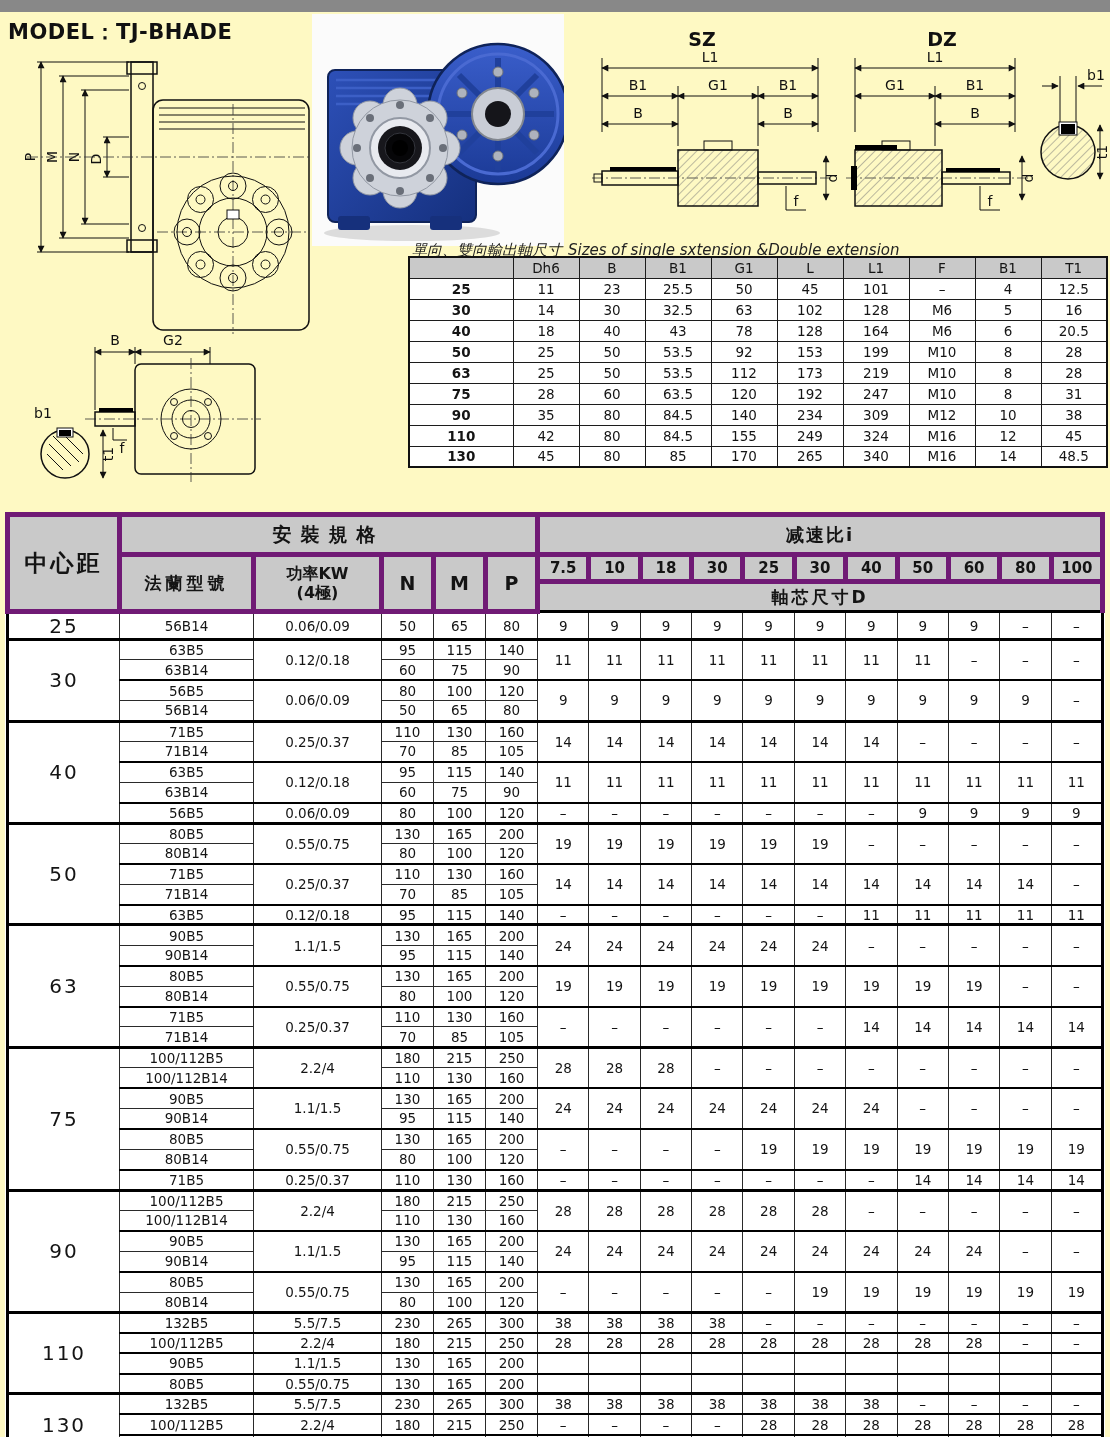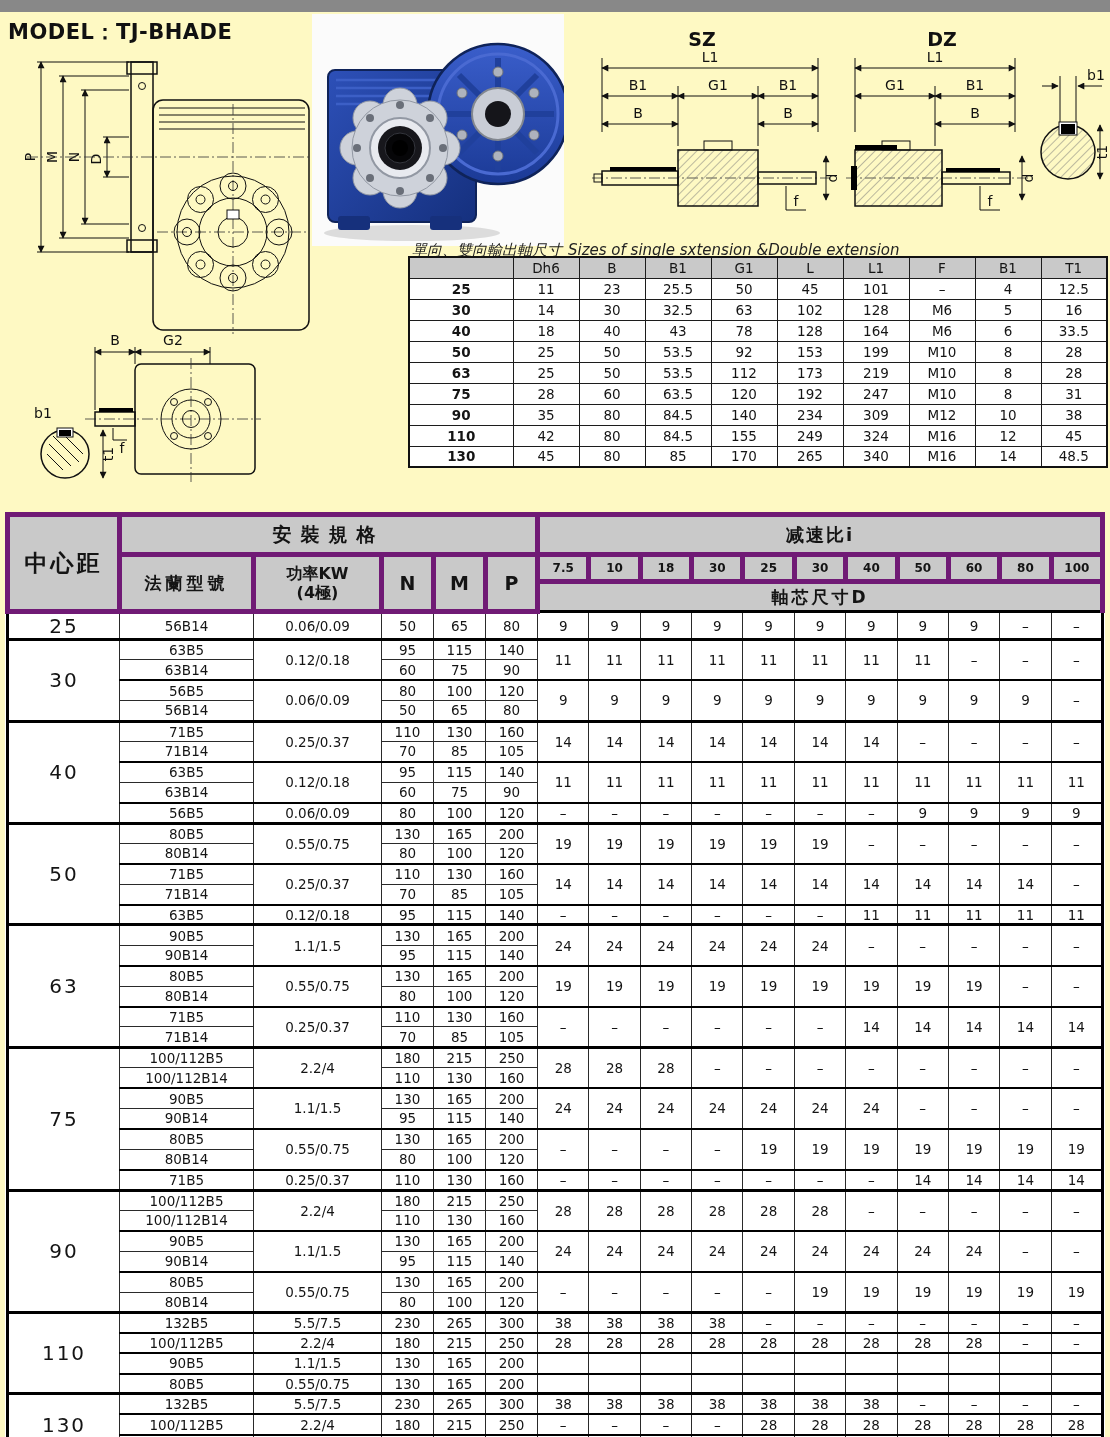--- a/index.html
+++ b/index.html
@@ -27,21 +27,21 @@
   .mount-table thead tr:nth-child(1) th{height:40px}
   .mount-table thead tr:nth-child(2) th{height:27px}
   .mount-table thead tr:nth-child(3) th{height:30px}
   .mount-table thead tr:last-child th{border-bottom:2px solid #000}
   .h-corner{font-size:23px;letter-spacing:3px}
   .h-install{font-size:19px;letter-spacing:9px}
   .h-ratio{font-size:18px;letter-spacing:2px}
   .h-flange{font-size:17px;letter-spacing:4px}
   .h-power{font-size:16px;line-height:1.2}
   .h-nmp{font-size:19px}
-  .rth{font-size:12px}
+  .rth{font-size:15px}
   .h-axis{font-size:17px;letter-spacing:3px}
   .mount-table td.ccol{font-size:20px;letter-spacing:2px}
   .mount-table tr.sec-start>td{border-top:3px solid #000}
   .mount-table tr.grp-start>td{border-top:2px solid #000}
 
   
   .ldraw{position:absolute;left:25px;top:30px}
   .photo{position:absolute;left:312px;top:2px}
   .szdz{position:absolute;left:590px;top:16px}
   svg text{font-family:"DejaVu Sans","Liberation Sans",sans-serif;fill:#111;font-size:14px}
@@ -336,21 +336,21 @@
         <tr>
           <td class="rowhead">40</td>
           <td>18</td>
           <td>40</td>
           <td>43</td>
           <td>78</td>
           <td>128</td>
           <td>164</td>
           <td>M6</td>
           <td>6</td>
-          <td>33.5</td>
+          <td>20.5</td>
         </tr>
         <tr>
           <td class="rowhead">50</td>
           <td>25</td>
           <td>50</td>
           <td>53.5</td>
           <td>92</td>
           <td>153</td>
           <td>199</td>
           <td>M10</td>

